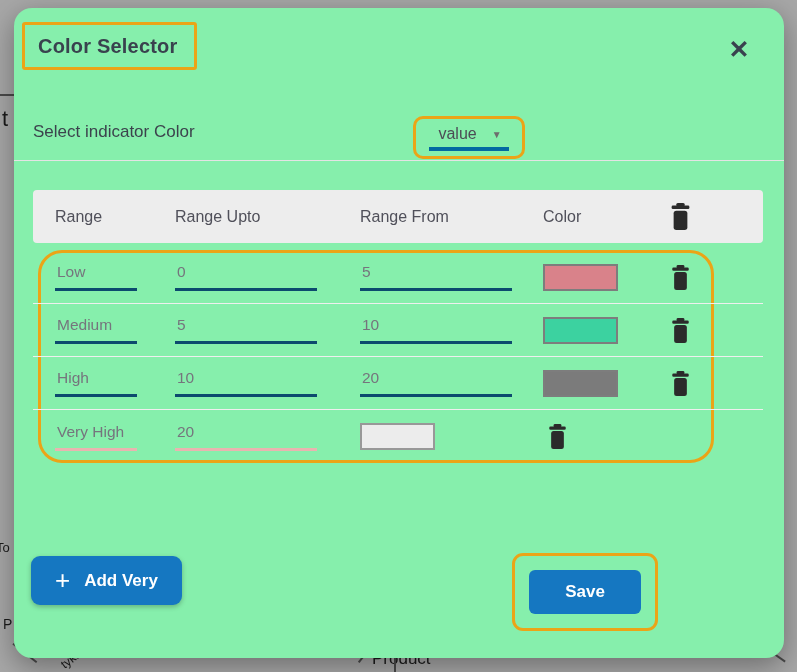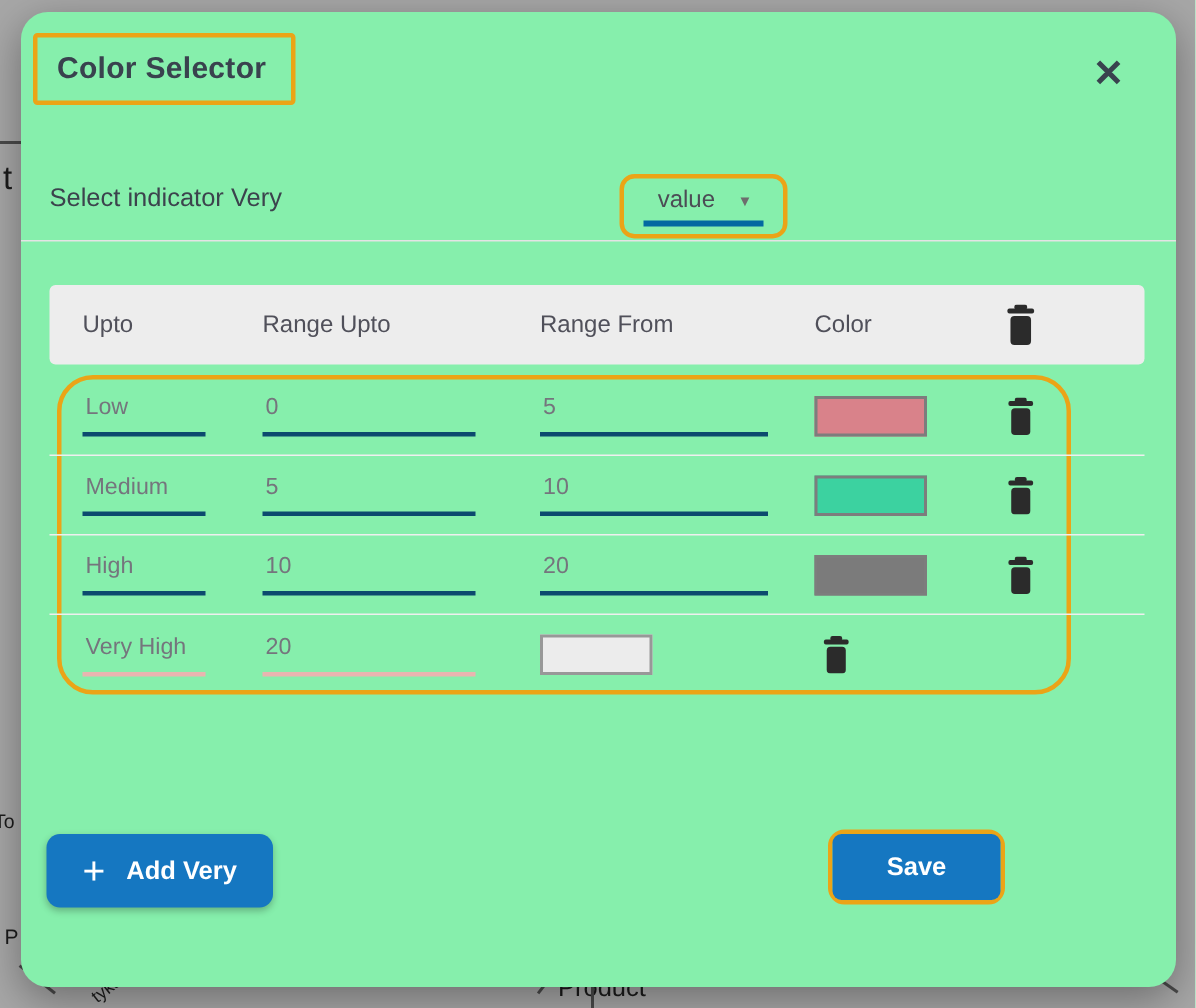--- a/index.html
+++ b/index.html
@@ -64,21 +64,21 @@
                display:flex; align-items:center; justify-content:center; }
   .trash-btn svg { display:block; }
 
   .add-btn { position:absolute; left:17px; top:548px; height:49px; padding:0 24px;
              background:#1577c1; border:none; border-radius:9px; cursor:pointer;
              display:flex; align-items:center; gap:14px; color:#fff;
              box-shadow:0 2px 5px rgba(0,0,0,.25); }
   .add-plus { font-size:26px; font-weight:400; line-height:1; transform:translateY(-1px); }
   .add-label { font-size:17px; font-weight:700; font-family:"Liberation Sans",sans-serif; }
 
-  .save-wrap { position:absolute; left:498px; top:545px; border-radius:11px; padding:0;margin-left:40px; }
+  .save-wrap { position:absolute; left:498px; top:545px; border-radius:11px; padding:14px; }
   .save-btn { width:112px; height:44px; background:#1577c1; color:#fff; border:none;
               border-radius:6px; font-size:17px; font-weight:700; cursor:pointer;
               font-family:"Liberation Sans",sans-serif; }
 
   .cancel-btn { position:absolute; left:626px; top:548px; width:124px; height:50px;
                 background:#ffffff; border:none; border-radius:9px; cursor:pointer;
                 font-size:17px; color:#3f3f48; box-shadow:0 1px 7px rgba(0,0,0,.18);
                 font-family:"Liberation Sans",sans-serif; }
 </style>
 </head>
@@ -98,33 +98,33 @@
   <div class="bg-line" style="left:758px;top:652px;width:30px;height:1.5px;transform:rotate(35deg);"></div>
 
   <div class="modal">
 
     <div class="title-box hl">
       <span class="title">Color Selector</span>
     </div>
 
     <button class="close-btn">✕</button>
 
-    <span class="indicator-label">Select indicator Very</span>
+    <span class="indicator-label">Select indicator Color</span>
 
     <div class="dropdown-box hl">
       <div class="select-ctl">
         <span class="select-value">value</span>
         <span class="select-caret">▼</span>
       </div>
     </div>
 
     <div class="divider"></div>
 
     <div class="table-header grid-cols">
-      <span class="th">Upto</span>
+      <span class="th">Range</span>
       <span class="th">Range Upto</span>
       <span class="th">Range From</span>
       <span class="th">Color</span>
       <button class="trash-btn">
         <svg width="23" height="27" viewBox="0 0 20 24" fill="#2b2b2b" xmlns="http://www.w3.org/2000/svg">
           <rect x="6.2" y="0" width="7.6" height="3.2" rx="1.4"></rect>
           <rect x="2.1" y="2.3" width="15.8" height="3.1" rx="1.2"></rect>
           <rect x="3.9" y="6.8" width="12.2" height="17.2" rx="2.4"></rect>
         </svg>
       </button>

